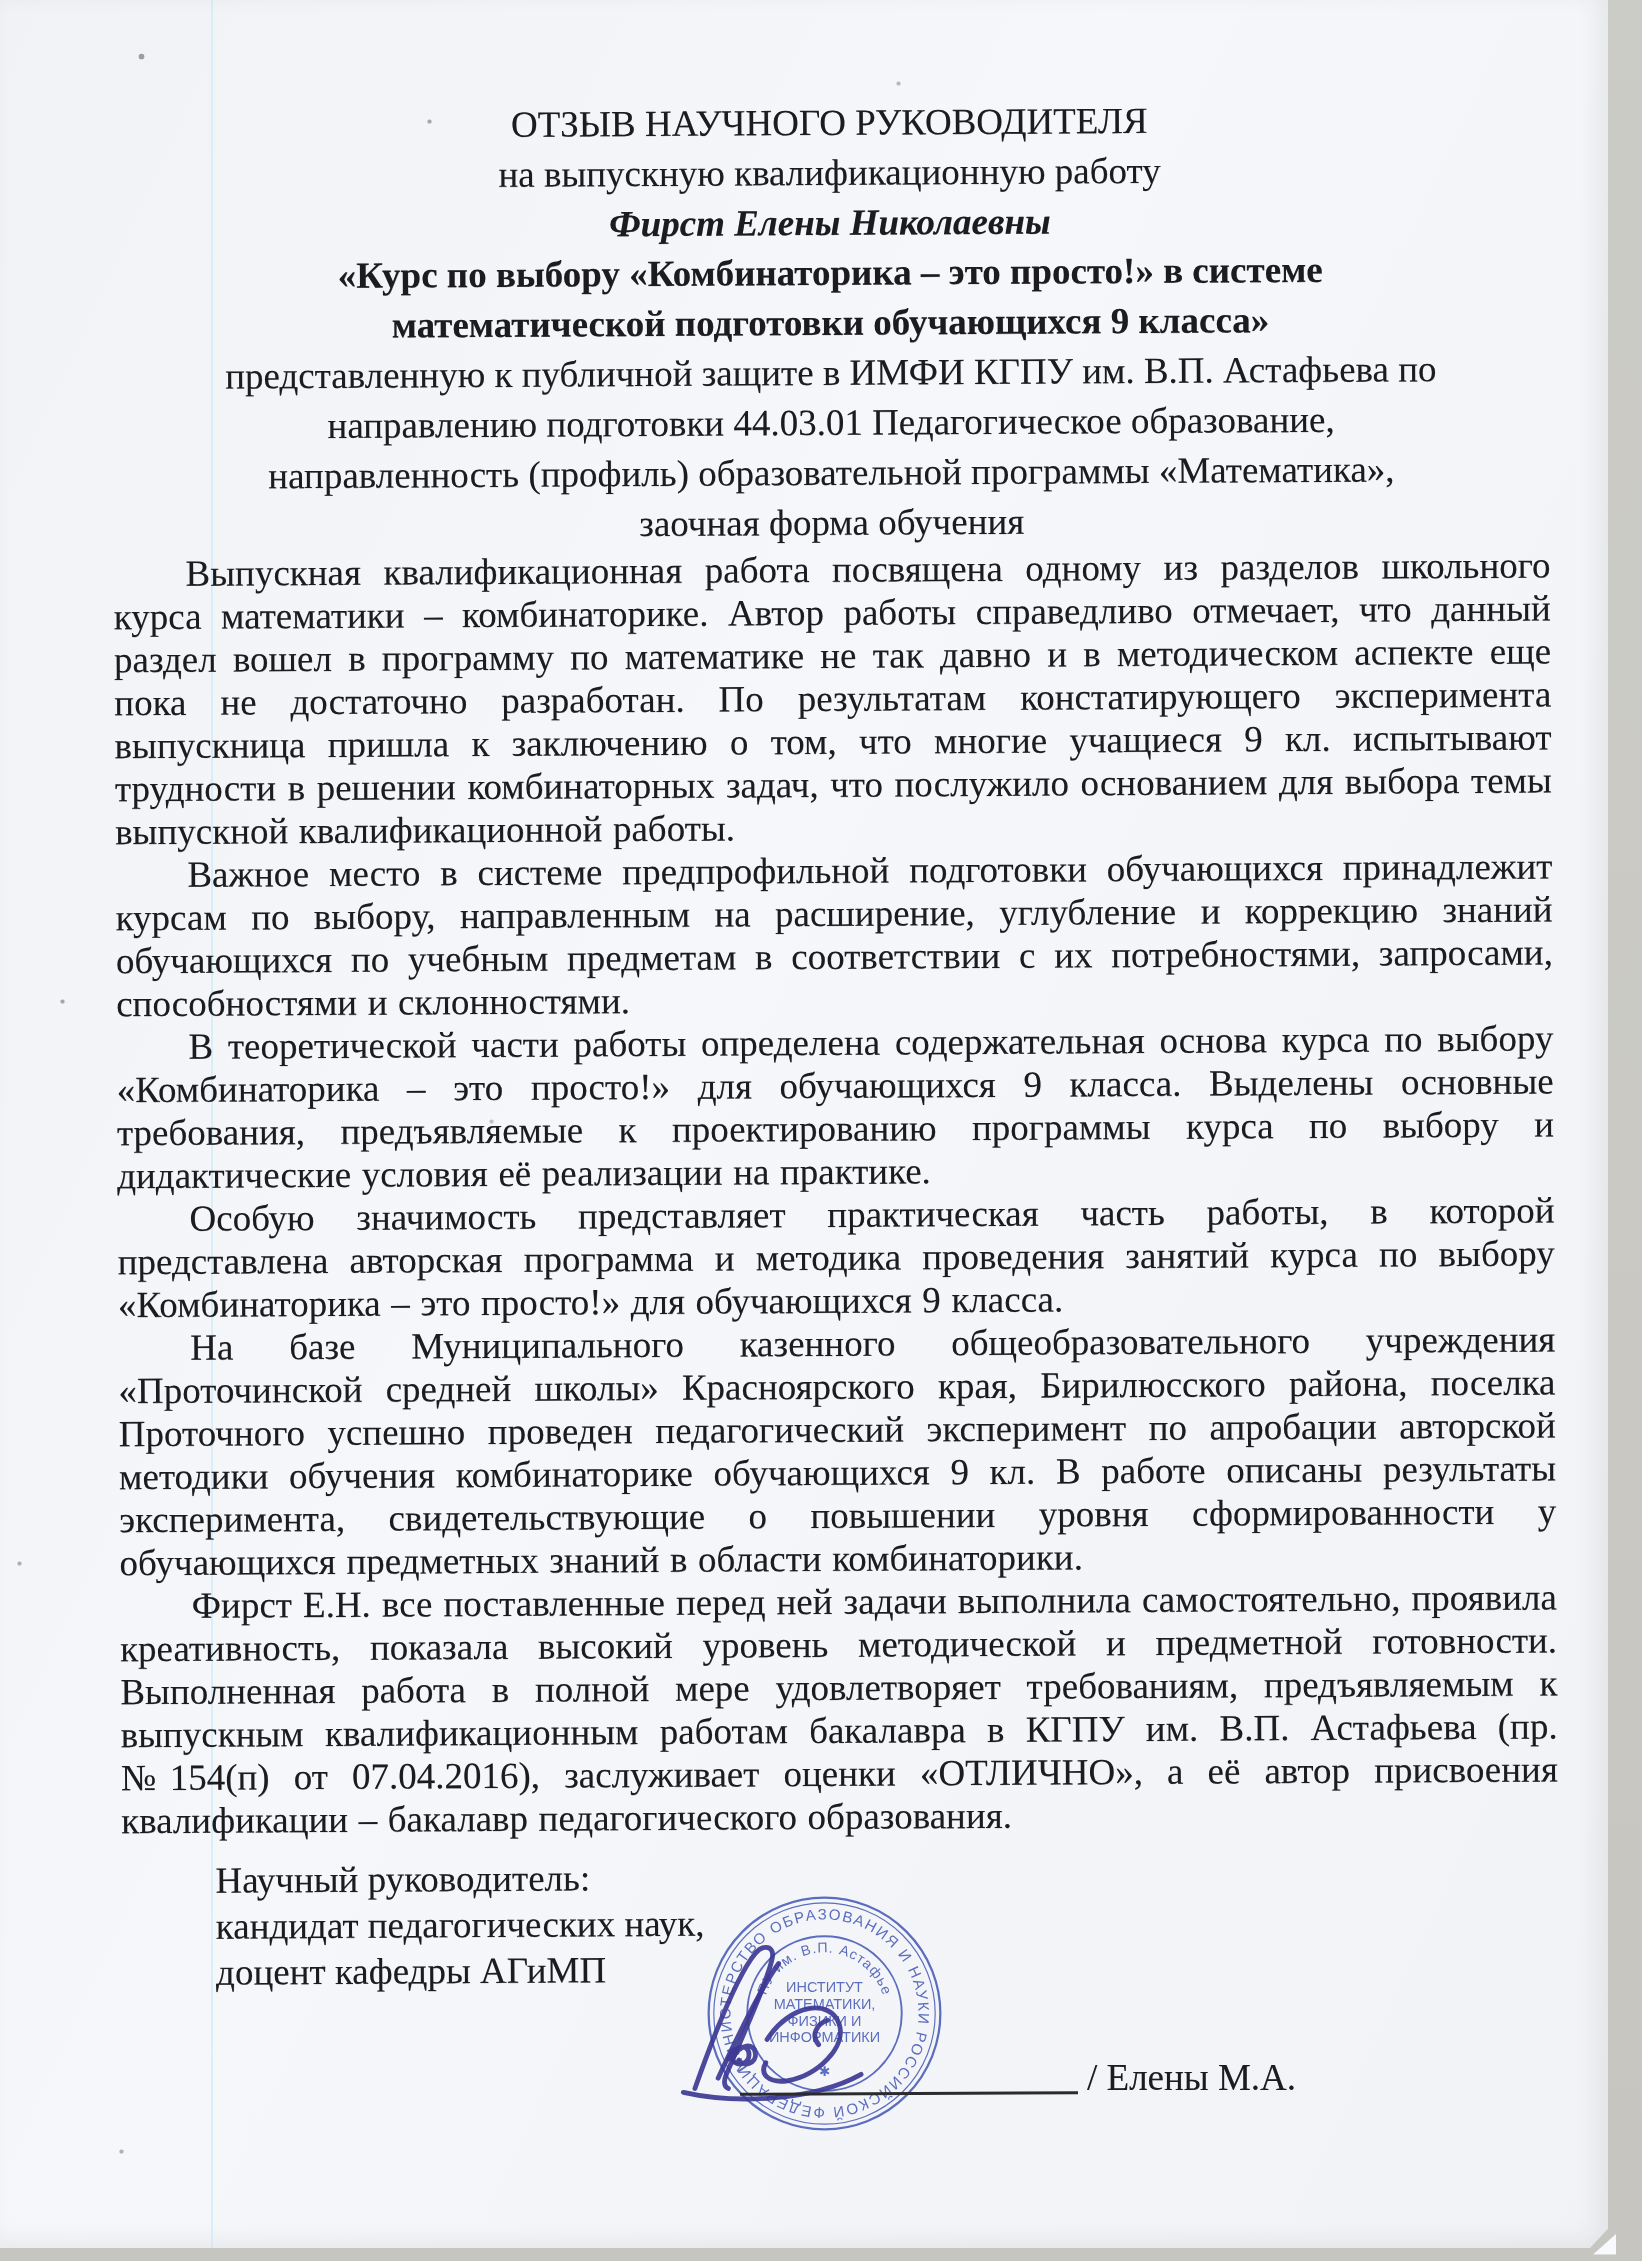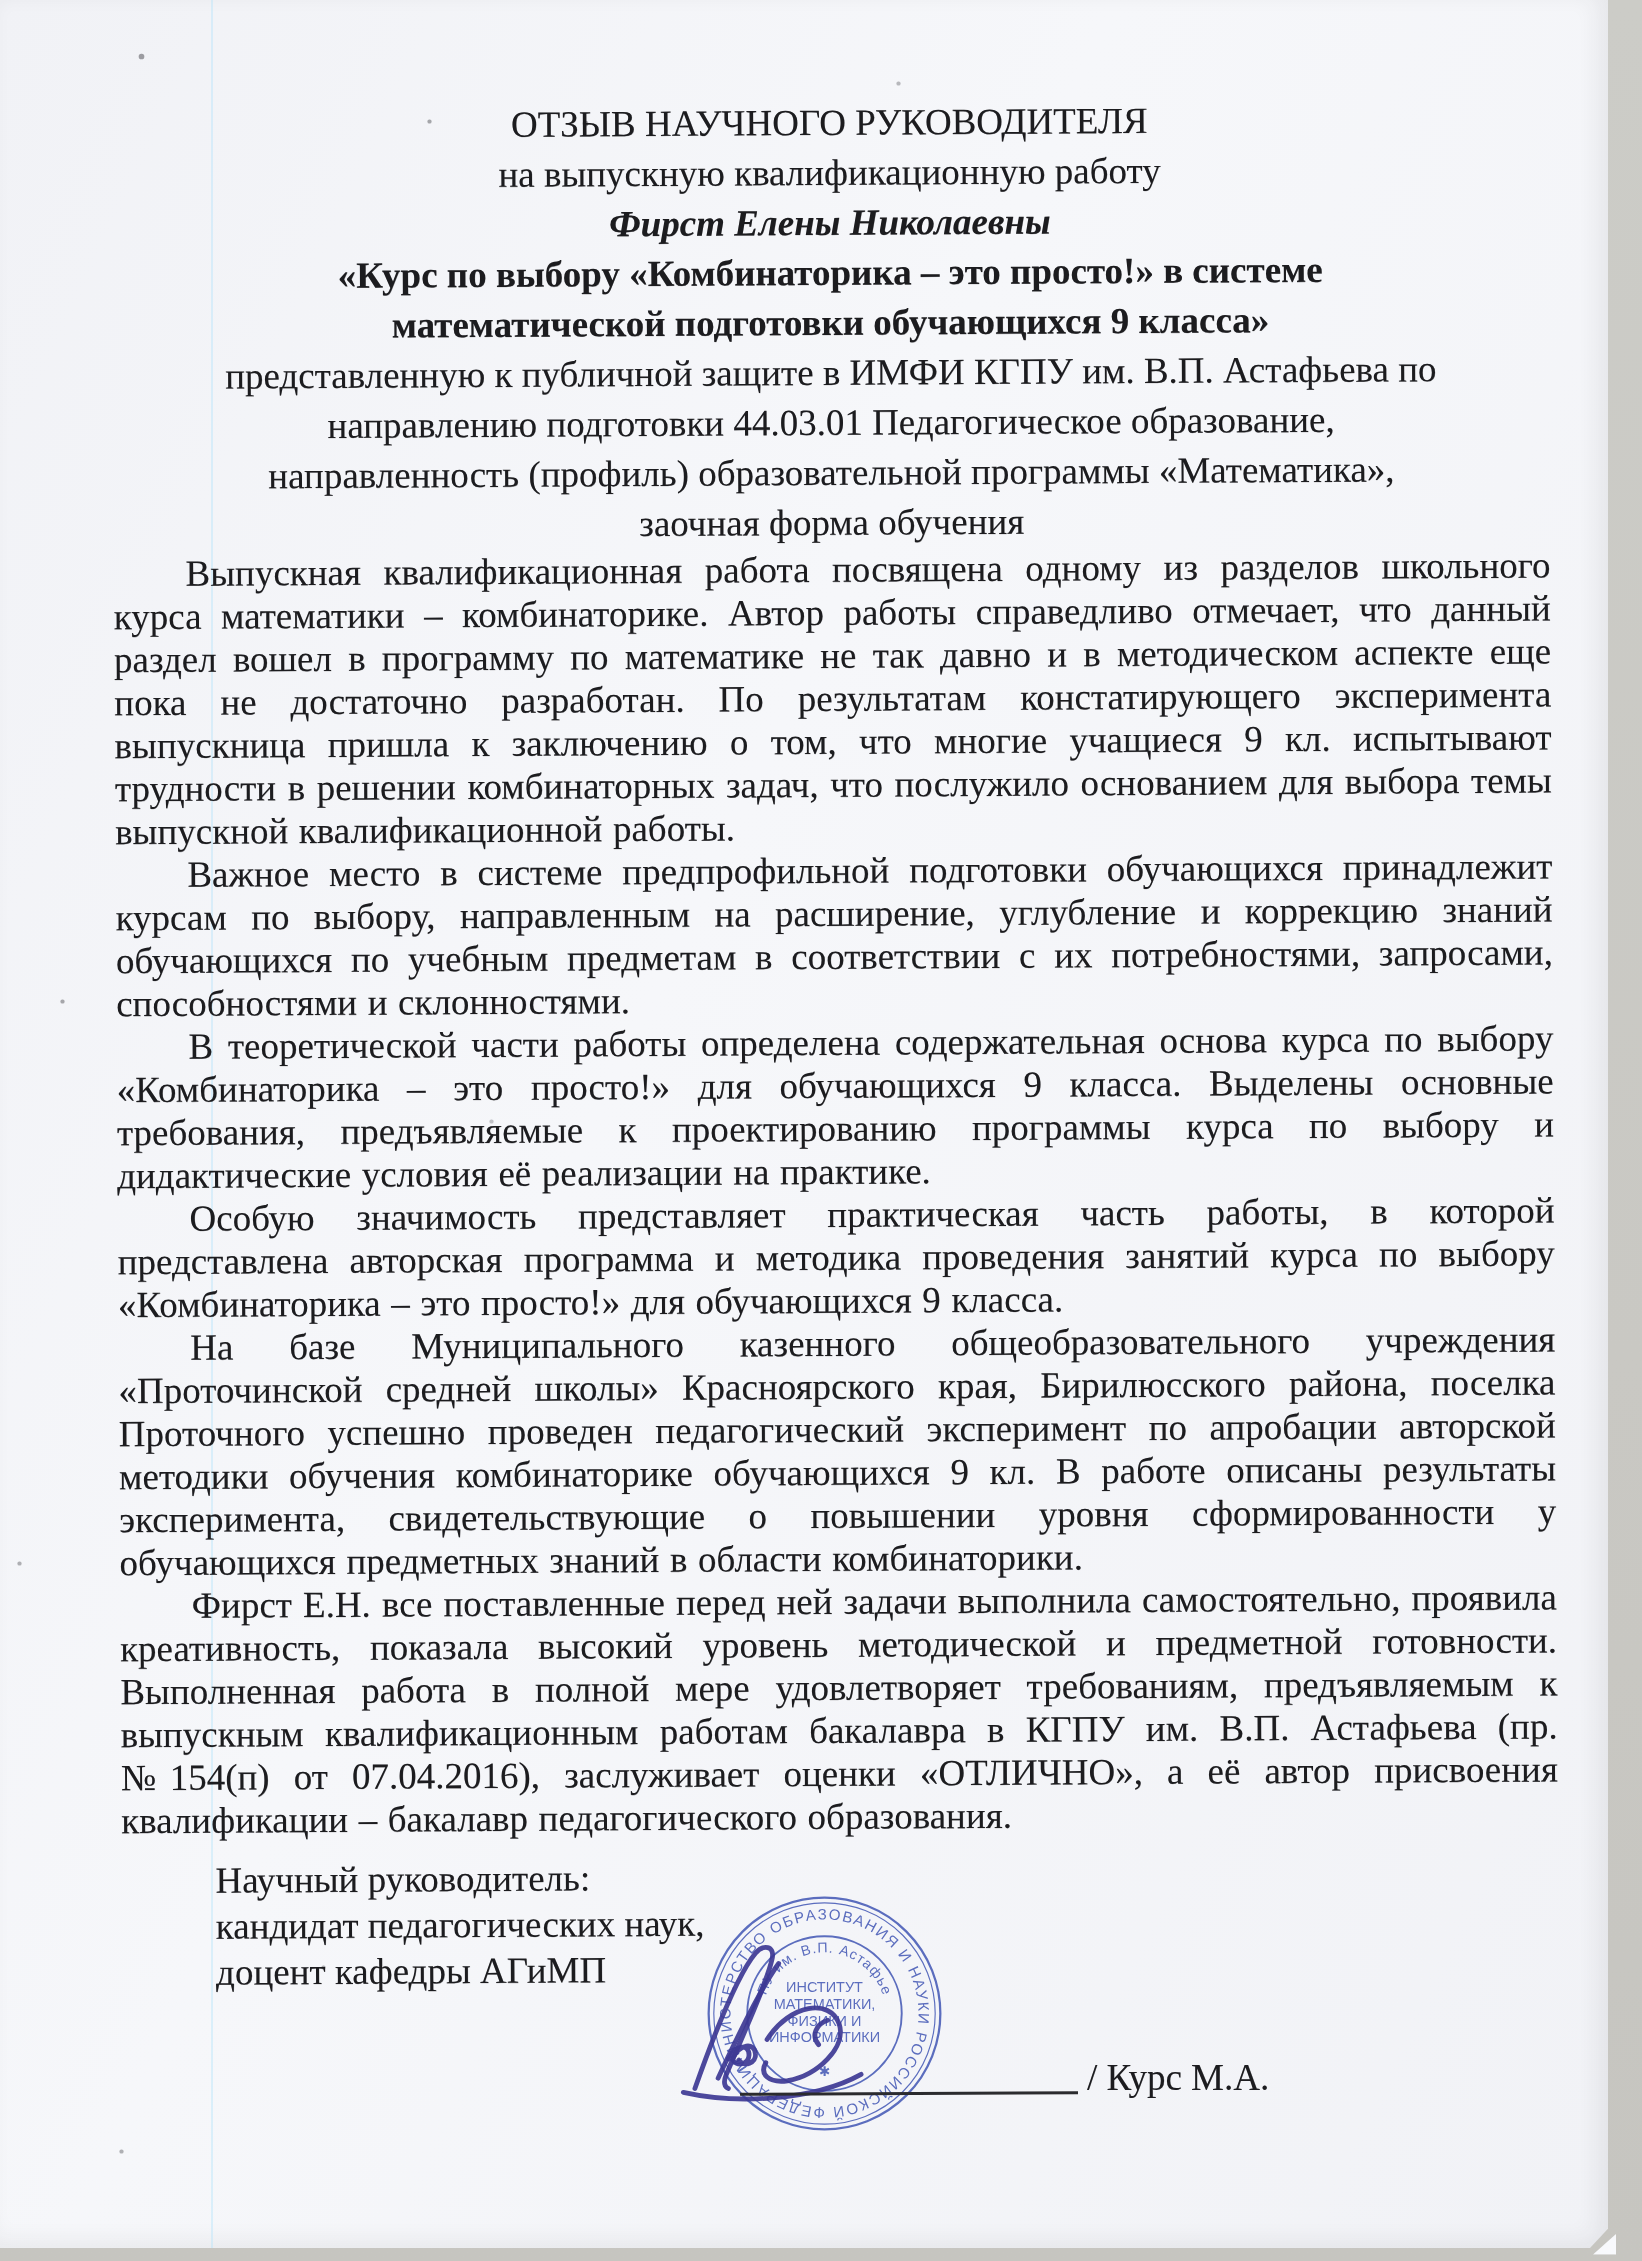--- a/index.html
+++ b/index.html
@@ -128,17 +128,17 @@
   <svg class="handwriting" viewBox="0 0 340 310">
     <path d="M 48 252 C 70 190 110 80 142 42 C 154 28 172 30 168 50 C 160 88 122 170 96 232 C 92 242 94 250 100 252"></path>
     <path d="M 84 236 C 110 180 150 96 178 58"></path>
     <path d="M 100 206 c 12 -22 32 -24 32 -6 c 0 14 -20 20 -26 6 c 12 -24 34 -26 36 -8 c 2 14 -18 22 -26 10"></path>
     <path d="M 160 176 C 196 120 258 112 272 152 C 284 188 238 232 192 240 C 162 244 148 230 158 212"></path>
     <path d="M 254 146 C 236 152 228 170 240 184"></path>
     <path d="M 30 258 C 110 276 230 272 306 230"></path>
   </svg>
 
   <div class="sig-underline"></div>
-  <div class="signer-name">/ Курс М.А.</div>
+  <div class="signer-name">/ Елены М.А.</div>
 
   <div class="fold"></div>
 </div>
 
 
 </body></html>

